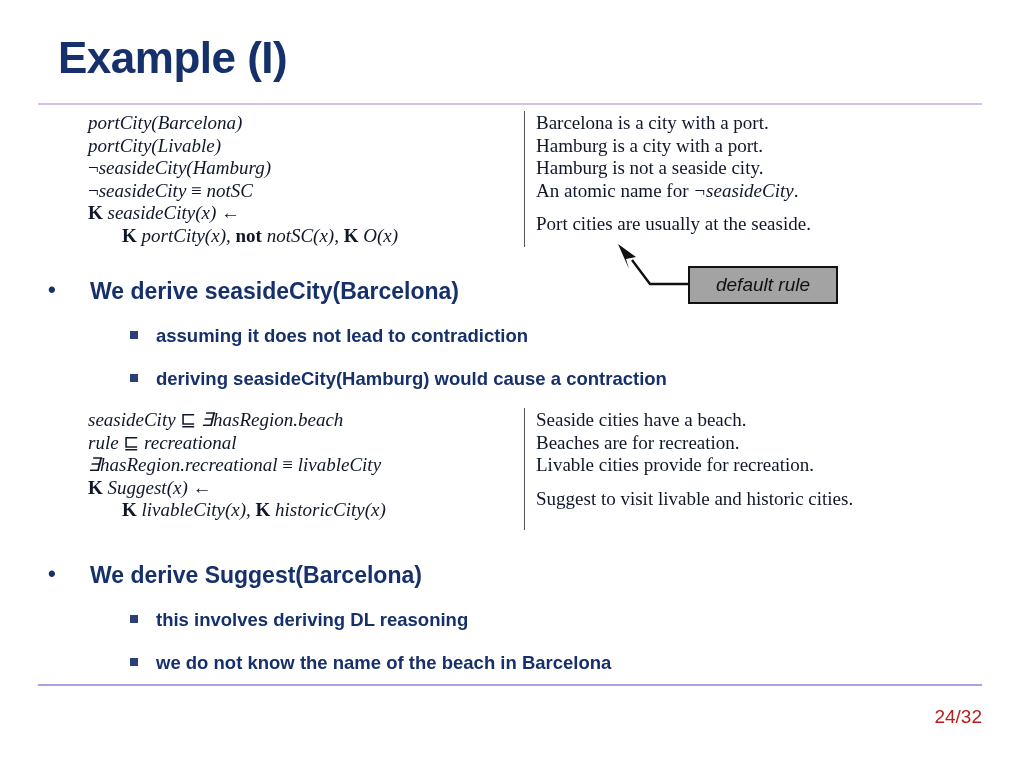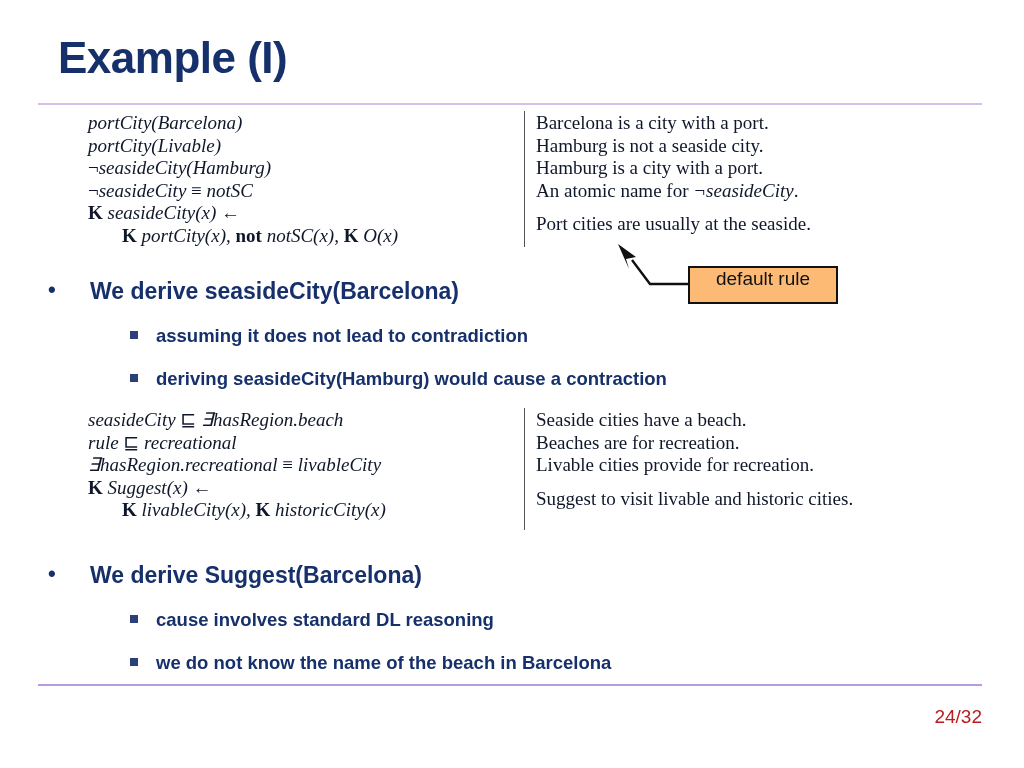--- a/index.html
+++ b/index.html
@@ -100,26 +100,28 @@
   #vdivider-2 { left: 524px; top: 408px; height: 122px; }
 
   
   #callout-default-rule {
     position: absolute;
     left: 688px;
     top: 266px;
     width: 146px;
     height: 34px;
     border: 2px solid #111111;
-    background: #fdba74;
+    background: #a3a3a3;
     display: flex;
+    align-items: center;
     justify-content: center;
     font-size: 19px;
     color: #111111;
     font-family: "Liberation Sans", sans-serif;
+    font-style: italic;
   }
   #callout-arrow {
     position: absolute;
     left: 614px;
     top: 242px;
     width: 86px;
     height: 48px;
   }
 
   
@@ -212,22 +214,22 @@
     <span>notSC(x),</span>
     <span class="bf">K</span>
     <span>O(x)</span>
   </div>
 </div>
 
 <div class="vdivider" id="vdivider-1"></div>
 
 <div class="math-block math-right" id="narrative-block-1">
   <div>Barcelona is a city with a port.</div>
+  <div>Hamburg is a city with a port.</div>
   <div>Hamburg is not a seaside city.</div>
-  <div>Hamburg is a city with a port.</div>
   <div>
     <span>An atomic name for </span><span class="it">¬</span><span class="it">seasideCity</span><span>.</span>
   </div>
   <span class="gap"></span>
   <div>Port cities are usually at the seaside.</div>
 </div>
 
 <svg id="callout-arrow" viewBox="0 0 86 48">
   <path d="M86 42 L36 42 L18 18" stroke="#111111" stroke-width="2.4" fill="none"></path>
   <path d="M4 2 L22 15 L12 17 L15 27 Z" fill="#111111"></path>
@@ -290,21 +292,21 @@
   <div>Suggest to visit livable and historic cities.</div>
 </div>
 
 <div class="bullet-group" id="bullets-2">
   <div class="blevel1">
     <span class="marker">•</span>
     <span>We derive Suggest(Barcelona)</span>
   </div>
   <div class="blevel2">
     <span class="marker"><span class="sq"></span></span>
-    <span>cause involves standard DL reasoning</span>
+    <span>this involves deriving DL reasoning</span>
   </div>
   <div class="blevel2">
     <span class="marker"><span class="sq"></span></span>
     <span>we do not know the name of the beach in Barcelona</span>
   </div>
 </div>
 
 <div class="hrule-bottom"></div>
 <div id="page-number">24/32</div>
 

